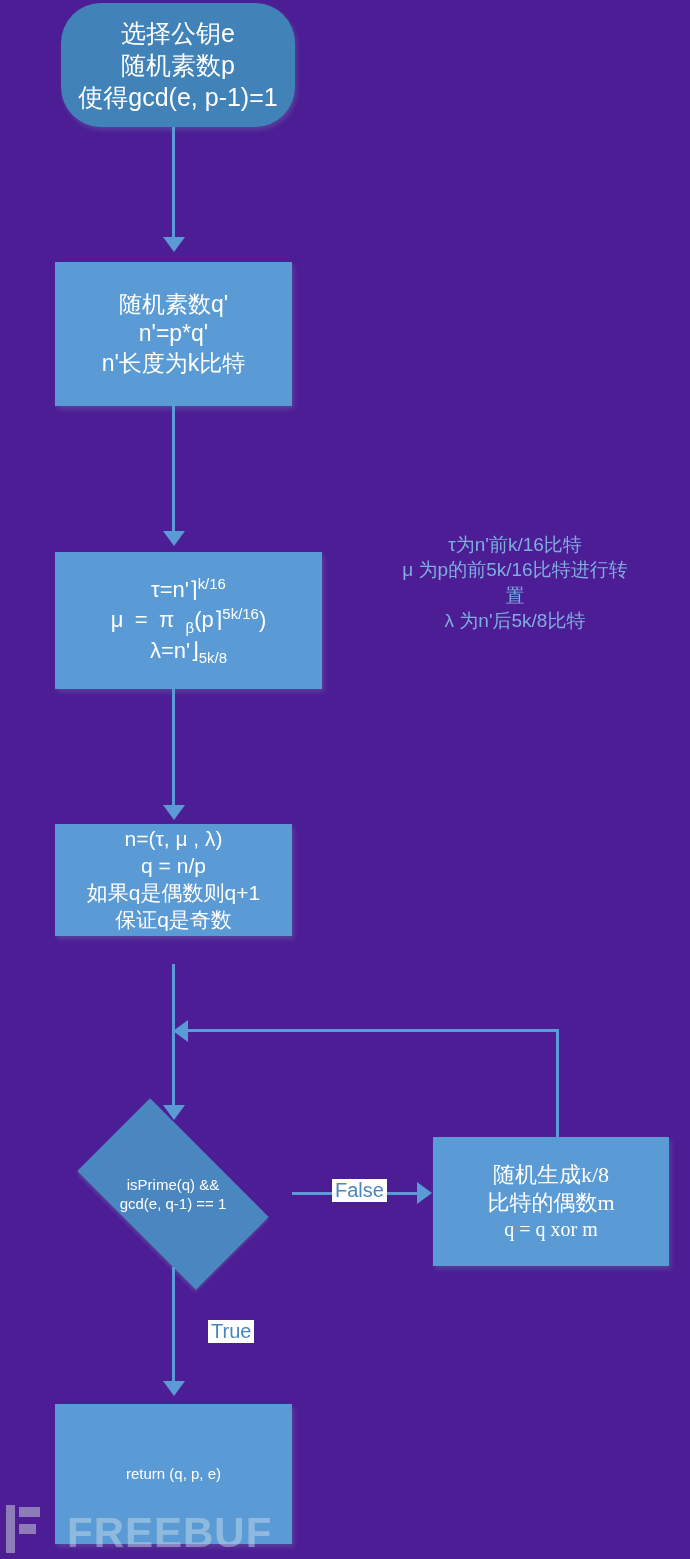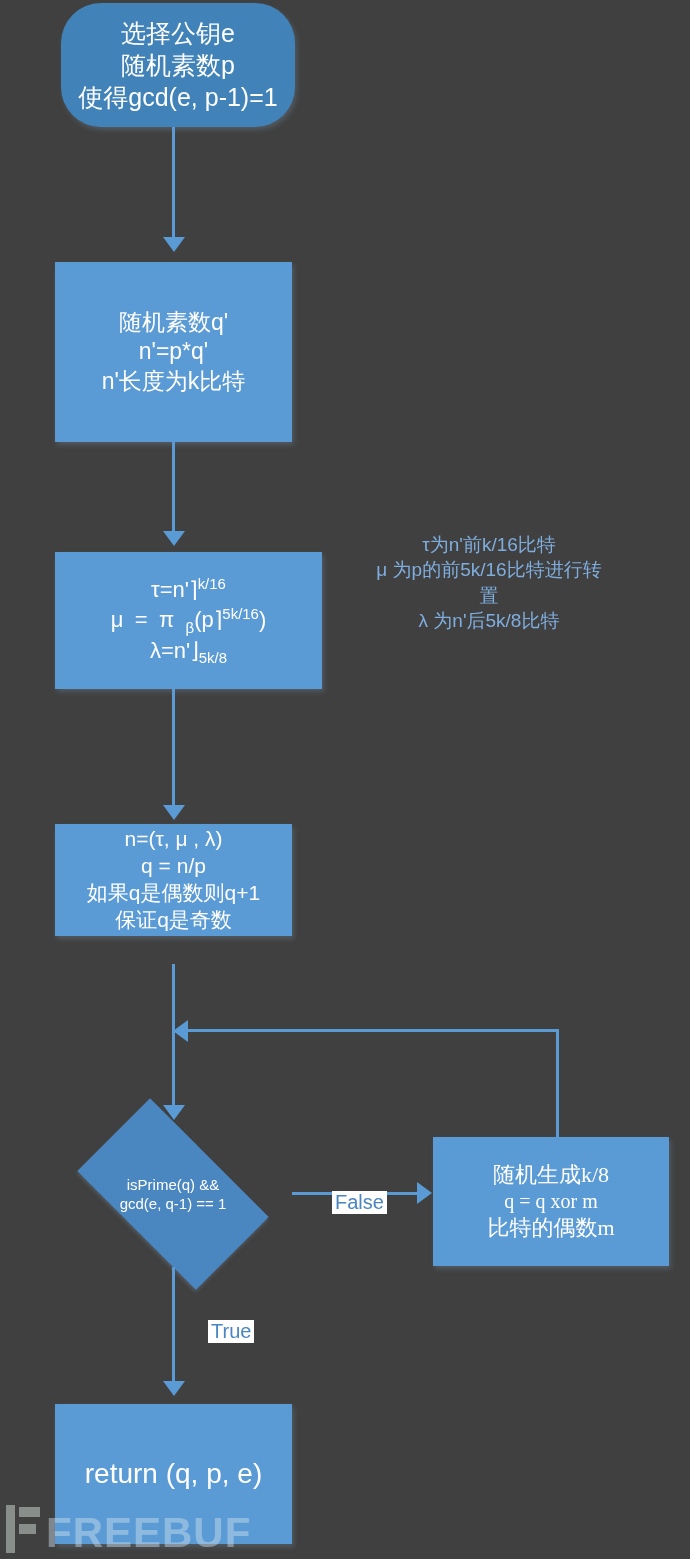--- a/index.html
+++ b/index.html
@@ -7,21 +7,21 @@
     padding: 0;
     background: #ffffff;
   }
   body {
     font-family: "Liberation Sans", "DejaVu Sans", sans-serif;
   }
   #canvas {
     position: relative;
     width: 690px;
     height: 1559px;
-    background: #404040;
+    background: #4c1d95;
     overflow: hidden;
   }
 
   
   .node-text {
     position: absolute;
     left: 0; right: 0;
     top: 50%;
     transform: translateY(-50%);
     text-align: center;
@@ -140,39 +140,40 @@
       linear-gradient(#dff0e4,#dff0e4) 0 0/9px 48px no-repeat,
       linear-gradient(#dff0e4,#dff0e4) 13px 2px/21px 10px no-repeat,
       linear-gradient(#dff0e4,#dff0e4) 13px 19px/17px 10px no-repeat;
   }
   .wm-text {
     font-size: 42px;
     font-weight: bold;
     letter-spacing: 1px;
     color: #cfe0ef;
     line-height: 0.92;
+    margin-left: 21px;
   }
 </style>
 </head>
 <body>
 
 <div id="canvas">
 
   <div class="terminator" style="left:61px; top:3px; width:234px; height:124px;">
     <div class="node-text" style="font-size:25px;">
       <div>选择公钥e</div>
       <div>随机素数p</div>
       <div>使得gcd(e, p-1)=1</div>
     </div>
   </div>
 
   <div class="vline" style="left:172px; top:127px; height:110px;"></div>
   <div class="arrow-down" style="left:163px; top:237px;"></div>
 
-  <div class="process" style="left:55px; top:262px; width:237px; height:180px;">
+  <div class="process" style="left:55px; top:262px; width:237px; height:144px;">
     <div class="node-text" style="font-size:23px;">
       <div>随机素数q'</div>
       <div>n'=p*q'</div>
       <div>n'长度为k比特</div>
     </div>
   </div>
 
   <div class="vline" style="left:172px; top:406px; height:125px;"></div>
   <div class="arrow-down" style="left:163px; top:531px;"></div>
 
@@ -183,21 +184,21 @@
       </div>
       <div>
         <span class="sp">μ  =  π </span><span class="sub">β</span><span>(p⌉</span><span class="sup">5k/16</span><span>)</span>
       </div>
       <div>
         <span>λ=n'⌋</span><span class="sub">5k/8</span>
       </div>
     </div>
   </div>
 
-  <div class="annotation" style="left:324px; top:532px; width:330px;">
+  <div class="annotation" style="left:350px; top:532px; width:330px;">
     <div>τ为n'前k/16比特</div>
     <div>μ 为p的前5k/16比特进行转</div>
     <div>置</div>
     <div>λ 为n'后5k/8比特</div>
   </div>
 
   <div class="vline" style="left:172px; top:689px; height:116px;"></div>
   <div class="arrow-down" style="left:163px; top:805px;"></div>
 
   <div class="process" style="left:55px; top:824px; width:237px; height:112px;">
@@ -215,40 +216,40 @@
   <div class="decision-wrap" style="left:54px; top:1121px; width:238px; height:146px;">
     <div class="decision-shape"></div>
     <div class="node-text" style="font-size:15px;">
       <div>isPrime(q) &amp;&amp;</div>
       <div>gcd(e, q-1) == 1</div>
     </div>
   </div>
 
   <div class="hline" style="left:292px; top:1192px; width:125px;"></div>
   <div class="arrow-right" style="left:417px; top:1182px;"></div>
-  <div class="edge-label" style="left:332px; top:1179px;margin-top:12px;">False</div>
+  <div class="edge-label" style="left:332px; top:1179px;">False</div>
 
   <div class="process" style="left:433px; top:1137px; width:236px; height:129px;font-family:Liberation Serif, serif;">
     <div class="node-text" style="font-size:22px;">
       <div>随机生成k/8</div>
+      <div>比特的偶数m</div>
       <div style="font-size:20px;">q = q xor m</div>
-      <div>比特的偶数m</div>
     </div>
   </div>
 
   <div class="vline" style="left:556px; top:1029px; height:109px;"></div>
   <div class="hline" style="left:188px; top:1029px; width:371px;"></div>
   <div class="arrow-left" style="left:173px; top:1020px;"></div>
 
   <div class="vline" style="left:172px; top:1267px; height:114px;"></div>
   <div class="arrow-down" style="left:163px; top:1381px;"></div>
   <div class="edge-label" style="left:164px; top:1320px;margin-left:44px;">True</div>
 
   <div class="process" style="left:55px; top:1404px; width:237px; height:140px;">
-    <div class="node-text" style="font-size:28px;">
+    <div class="node-text" style="font-size:15px;">
       <div>return (q, p, e)</div>
     </div>
   </div>
 
   <div class="watermark">
     <span class="wm-mark"></span>
     <span class="wm-text">FREEBUF</span>
   </div>
 
 </div>

